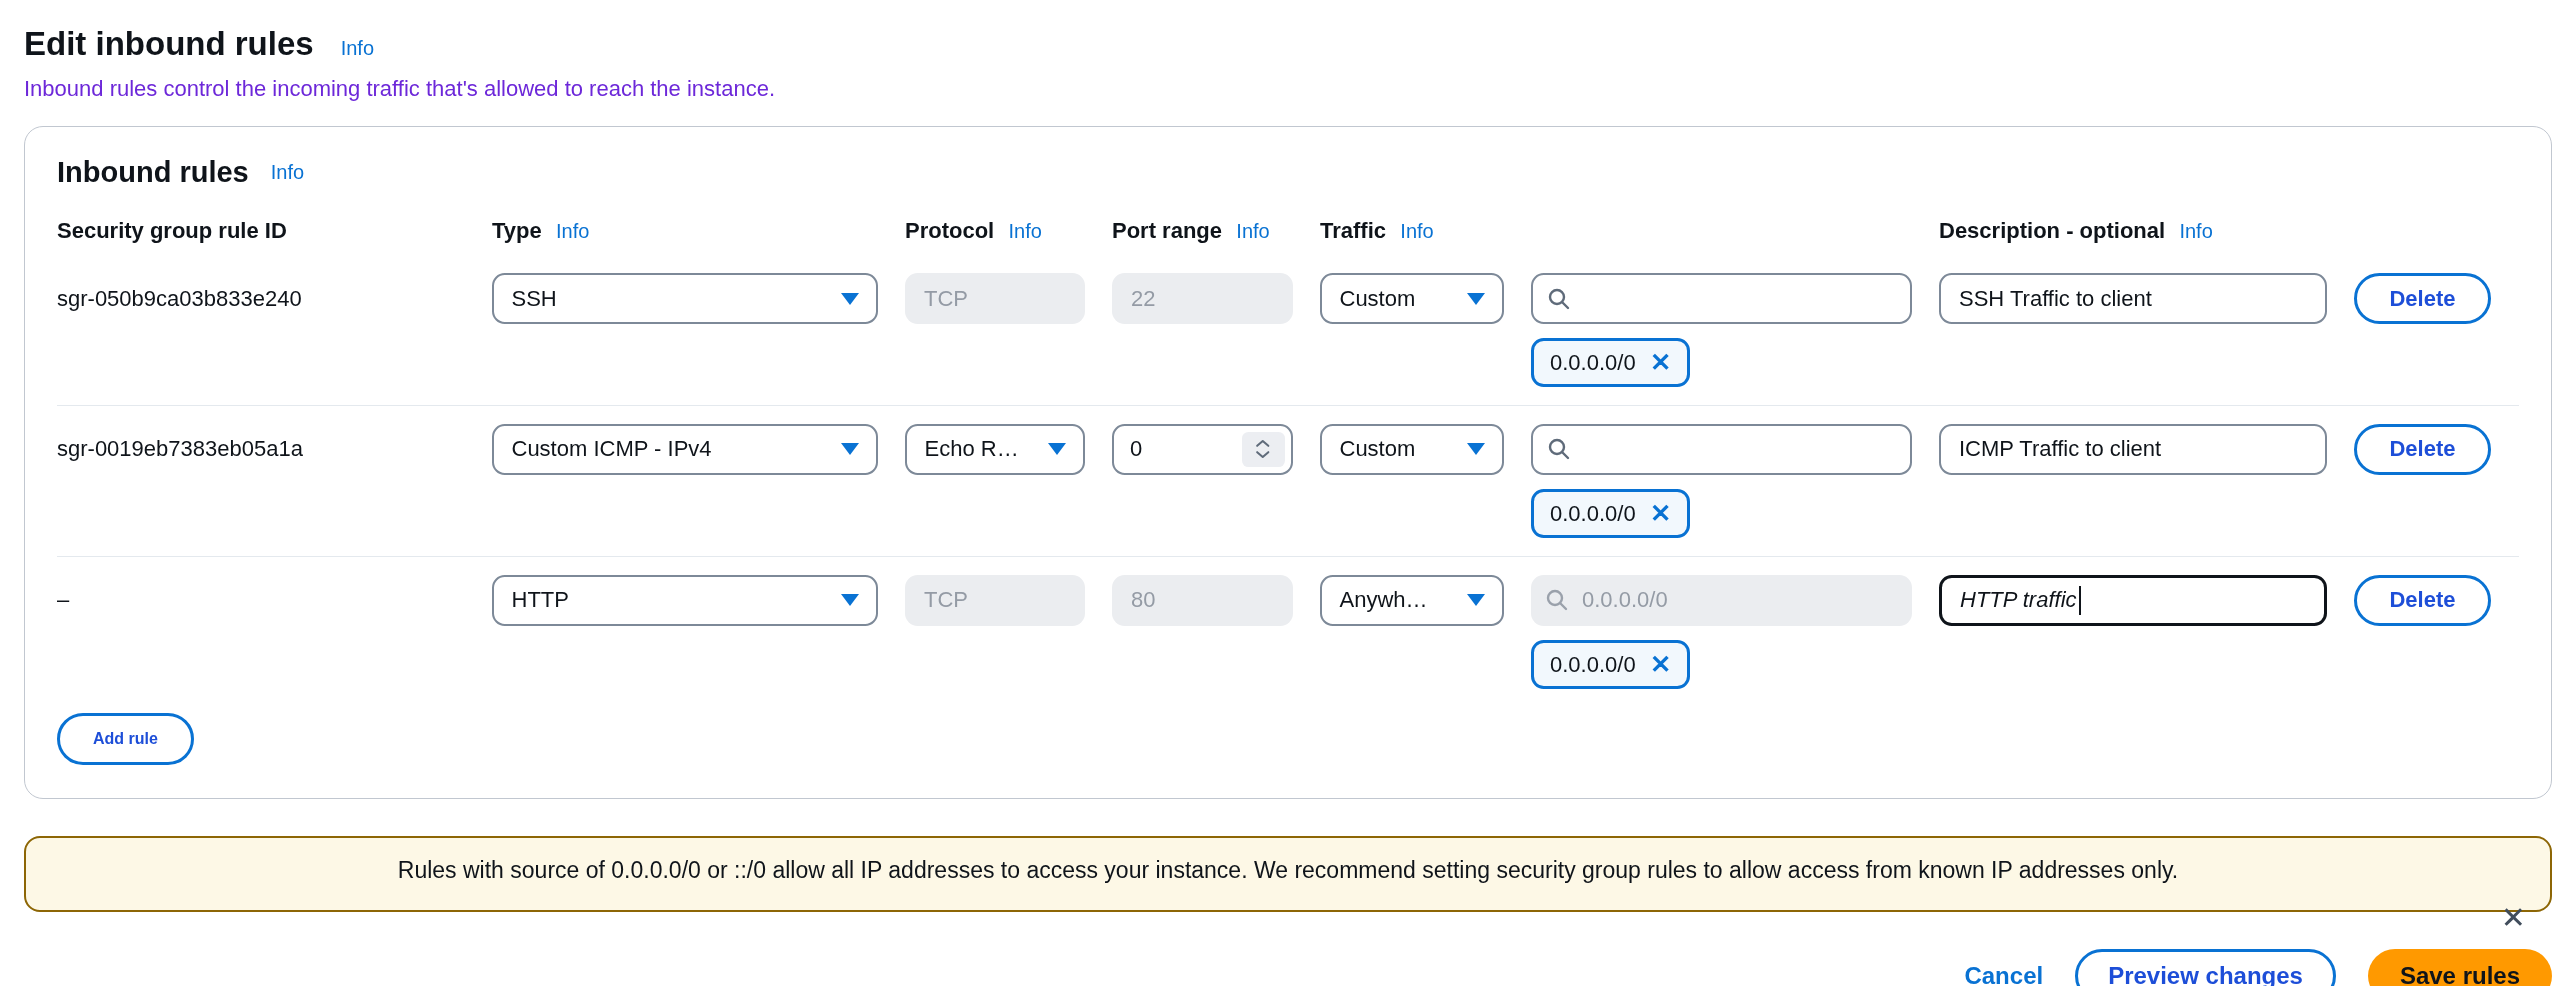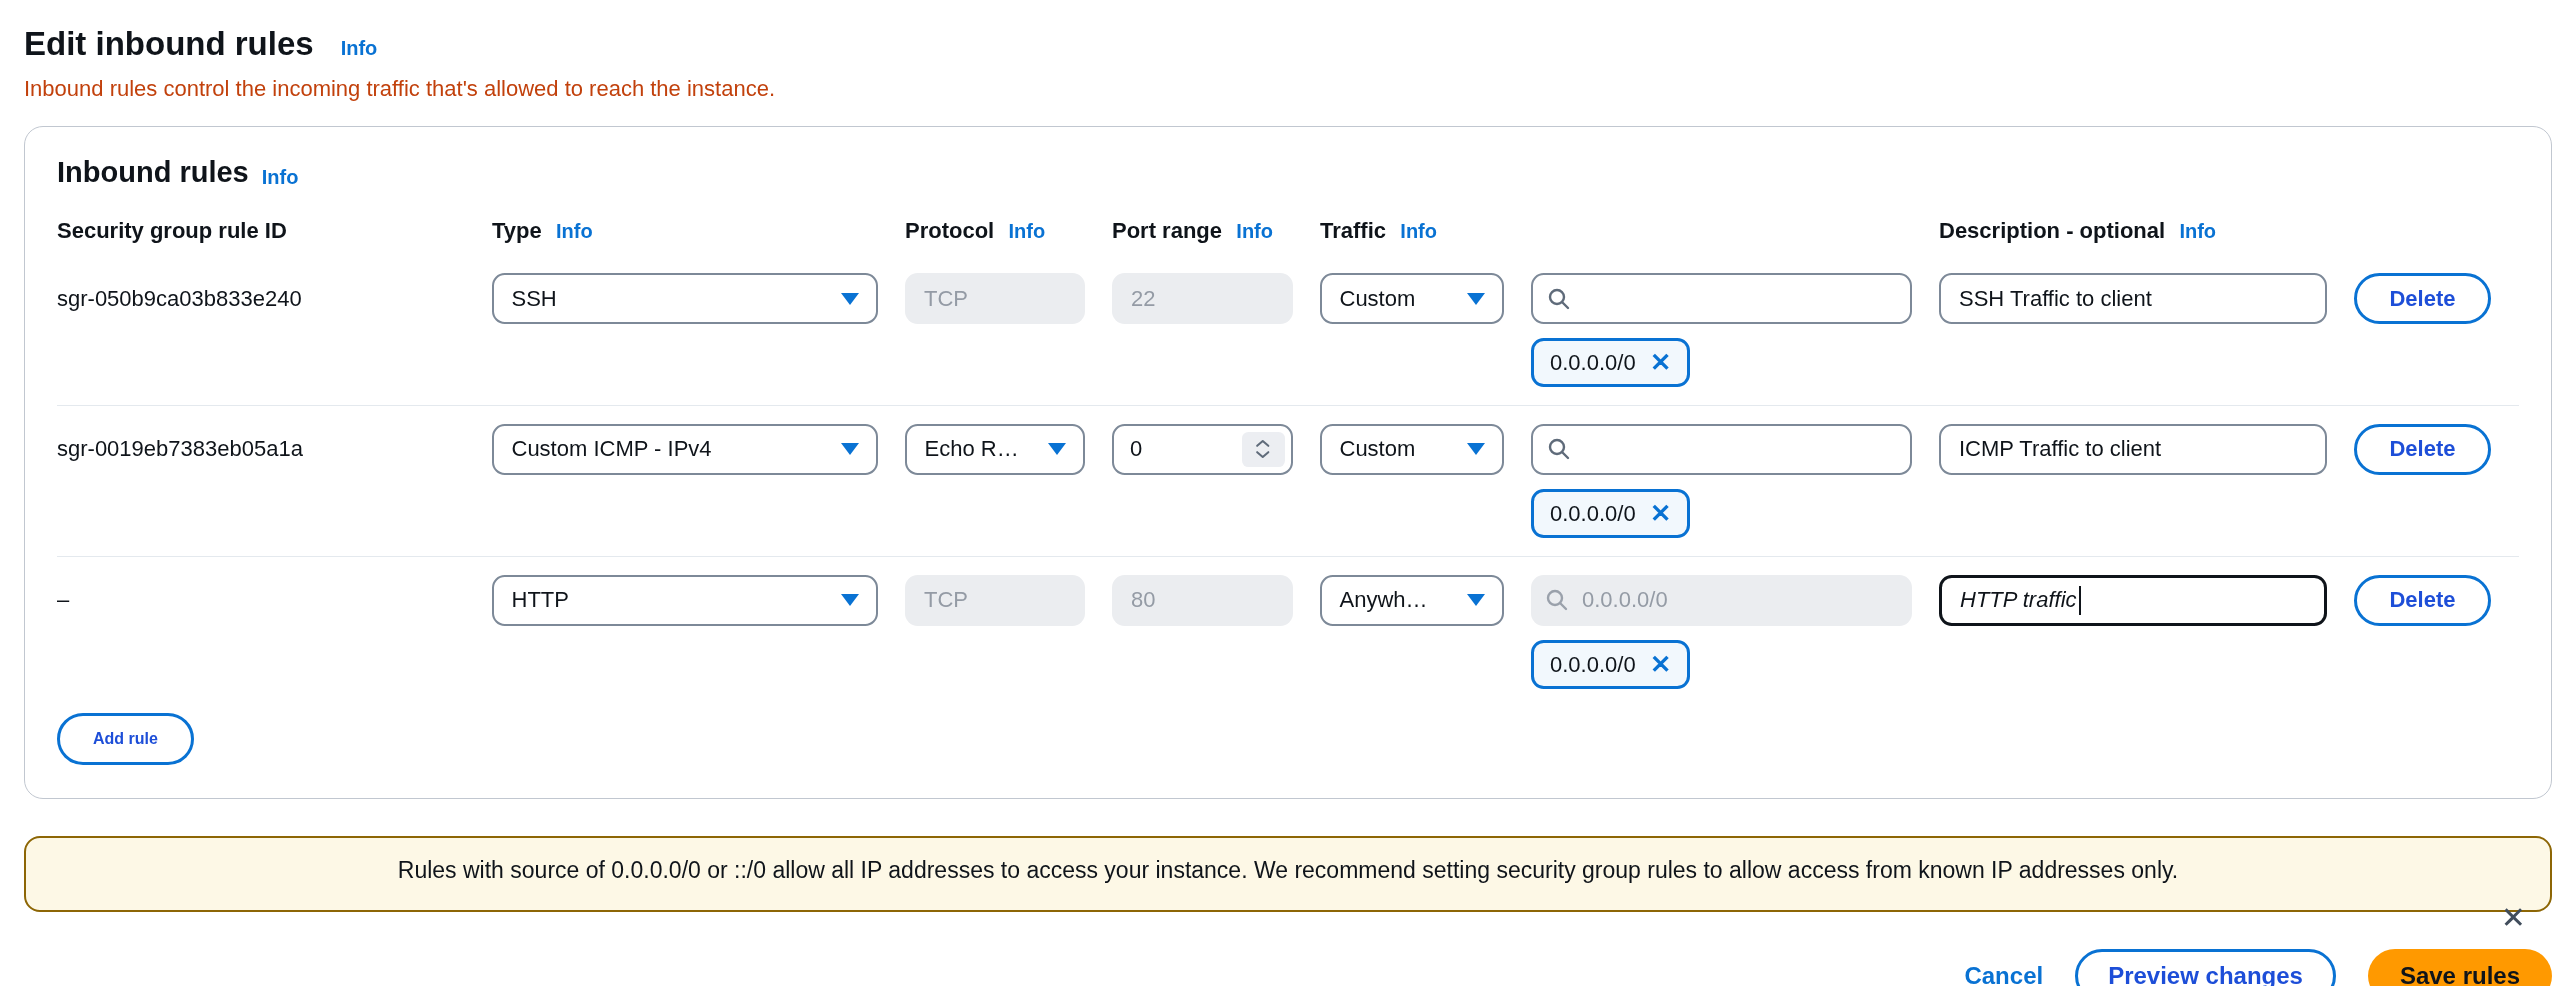--- a/index.html
+++ b/index.html
@@ -8,32 +8,32 @@
     font-family: "Liberation Sans", sans-serif;
     color: #0f141a;
     padding: 19px 24px;
     font-size: 22px;
   }
   a { text-decoration: none; cursor: pointer; }
 
   
   .page-header { display: flex; align-items: baseline; gap: 27px; margin-top: 6.4px; }
   .page-title { font-size: 33px; font-weight: 700; color: #0f141a; }
-  .info-link { color: #0972d3; font-size: 20px; font-weight: 700; }
-  .page-subtitle { margin-top: 12.7px; font-size: 22px; color: #c2410c; }
+  .info-link { color: #0972d3; font-size: 20px; font-weight: 400; }
+  .page-subtitle { margin-top: 12.7px; font-size: 22px; color: #6d28d9; }
 
   
   .panel {
     margin-top: 24px;
     border: 1.6px solid #c1c7d0;
     border-radius: 19px;
     padding: 29px 32px 33px 32px;
     background: #fff;
   }
-  .panel-header { display: flex; align-items: flex-end; gap: 13px; }
+  .panel-header { display: flex; align-items: center; gap: 22px; }
   .panel-title { font-size: 29px; font-weight: 700; }
 
   
   .grid {
     display: grid;
     grid-template-columns: 408px 386px 180px 181px 184px 381px 388px 137px;
     column-gap: 27px;
     align-items: center;
   }
   .header-row { margin-top: 29px; margin-bottom: 29px; align-items: baseline; }

